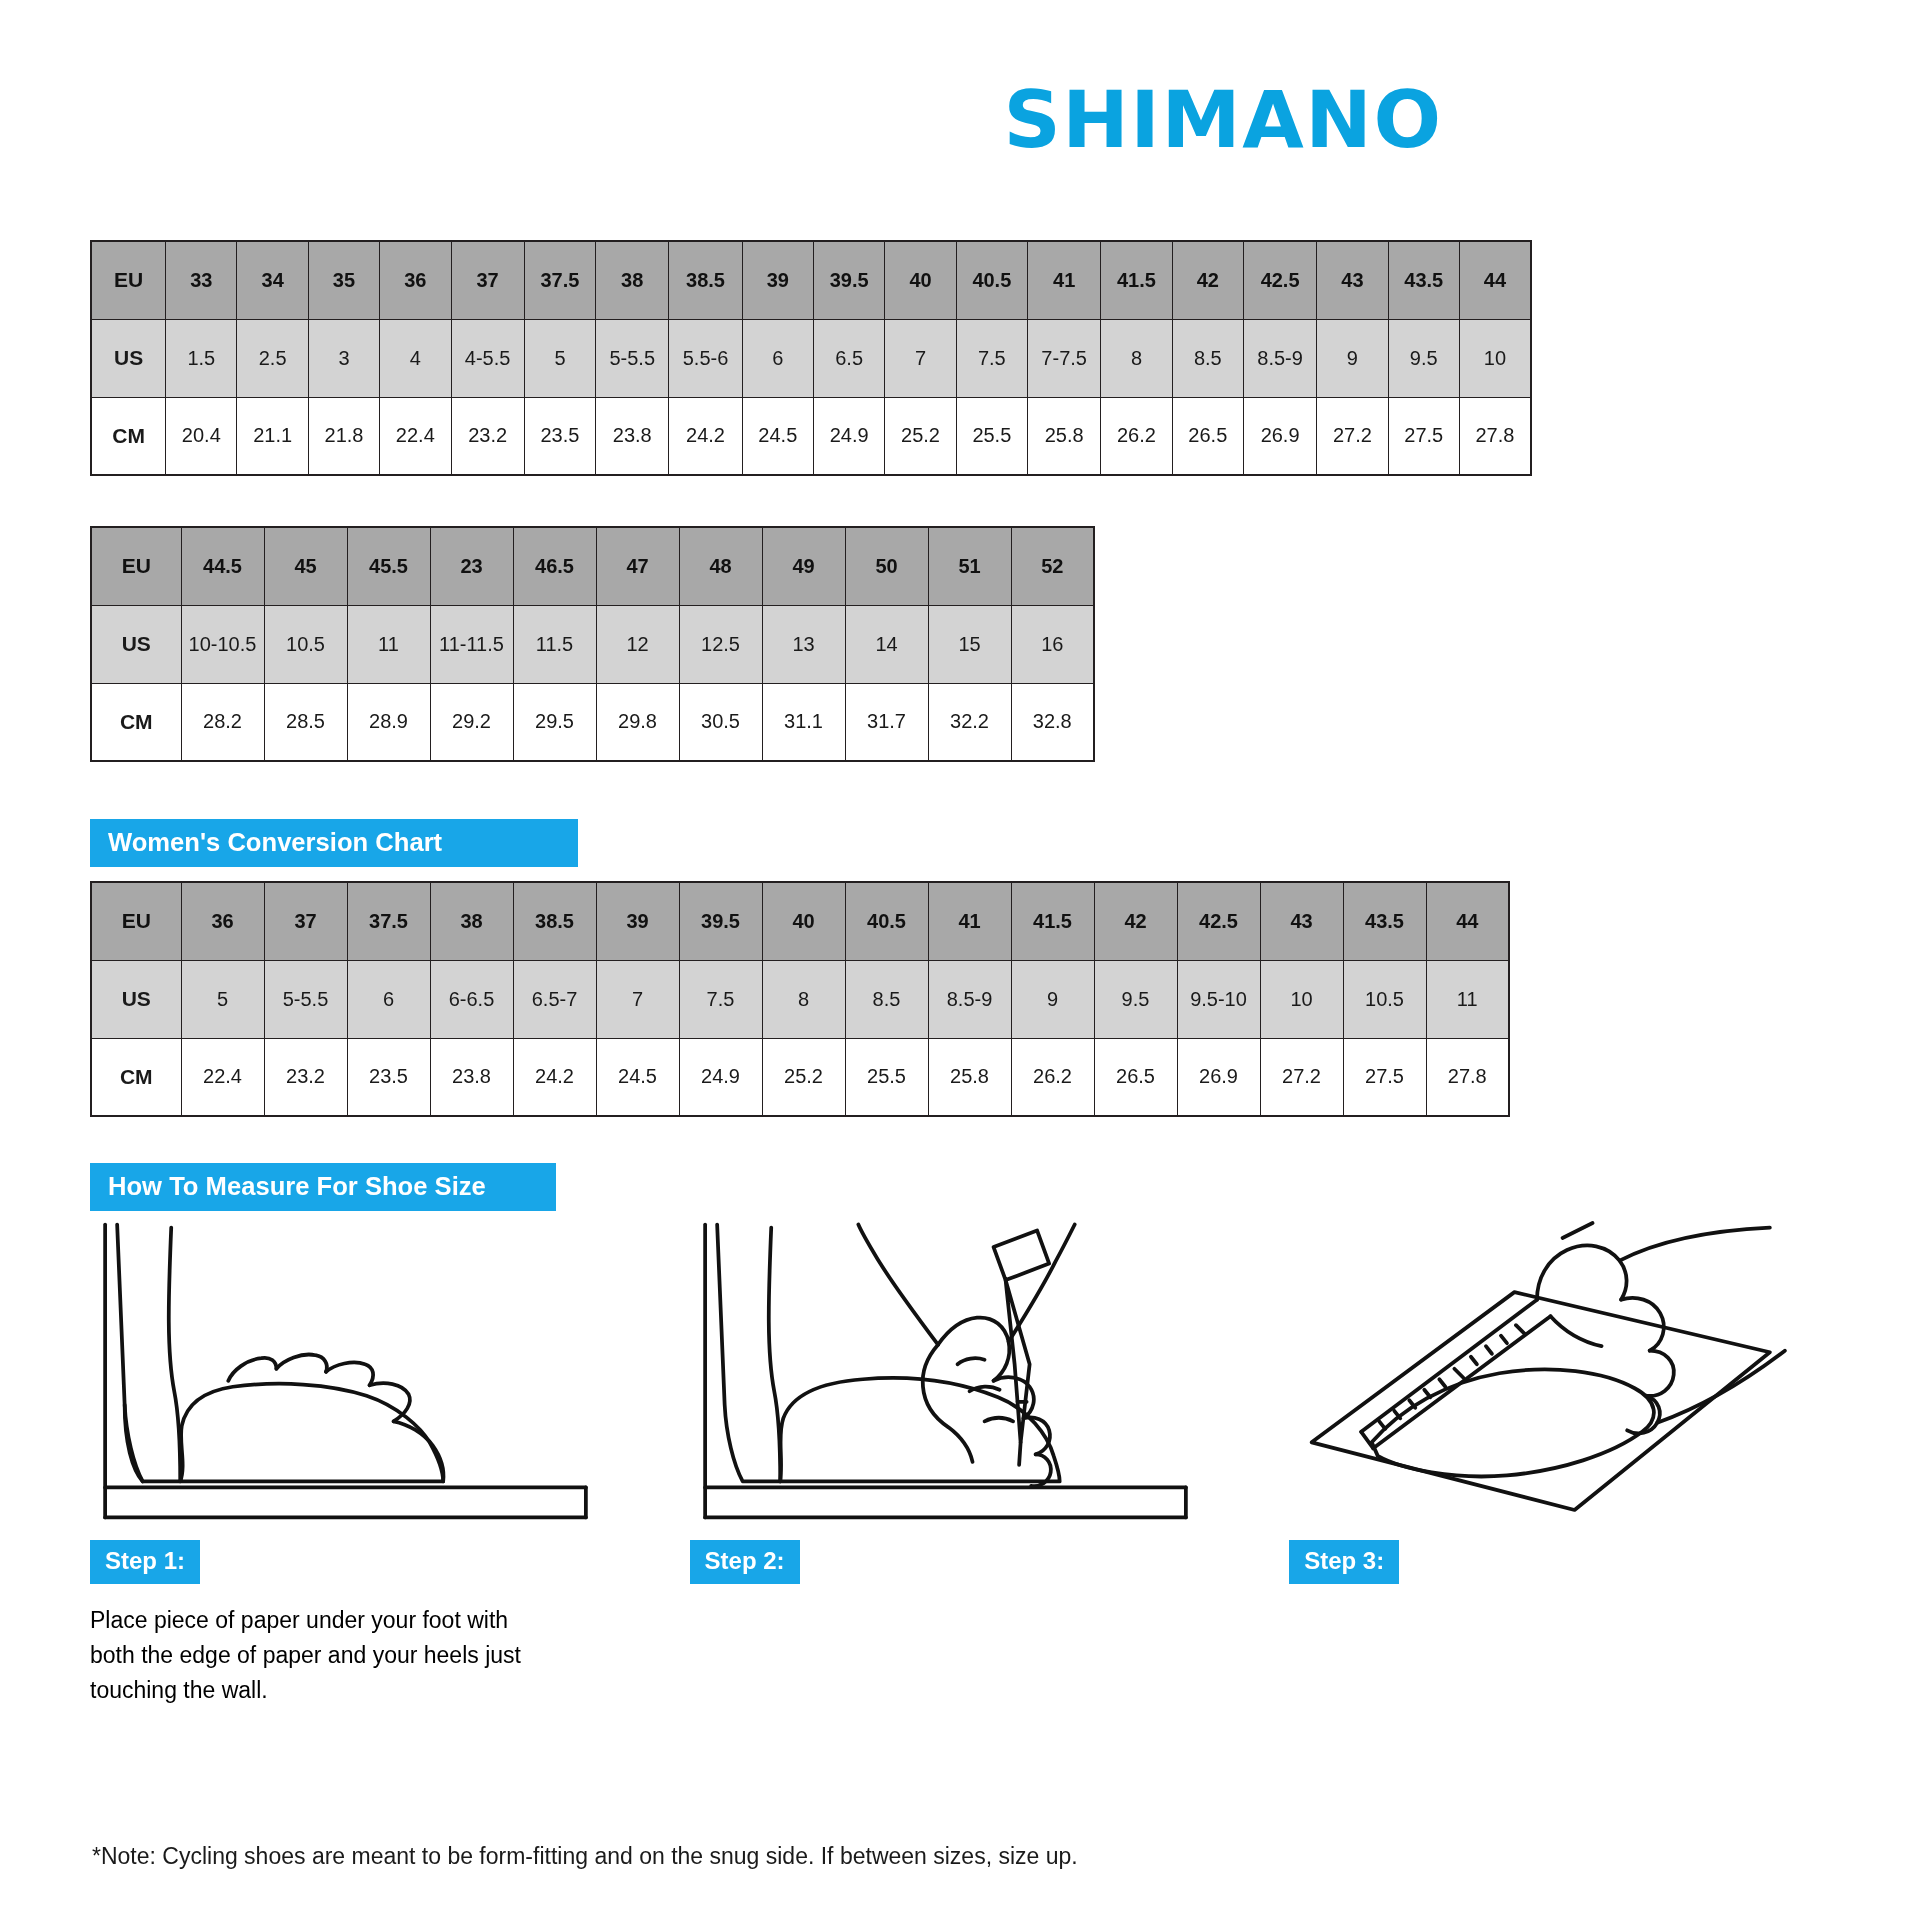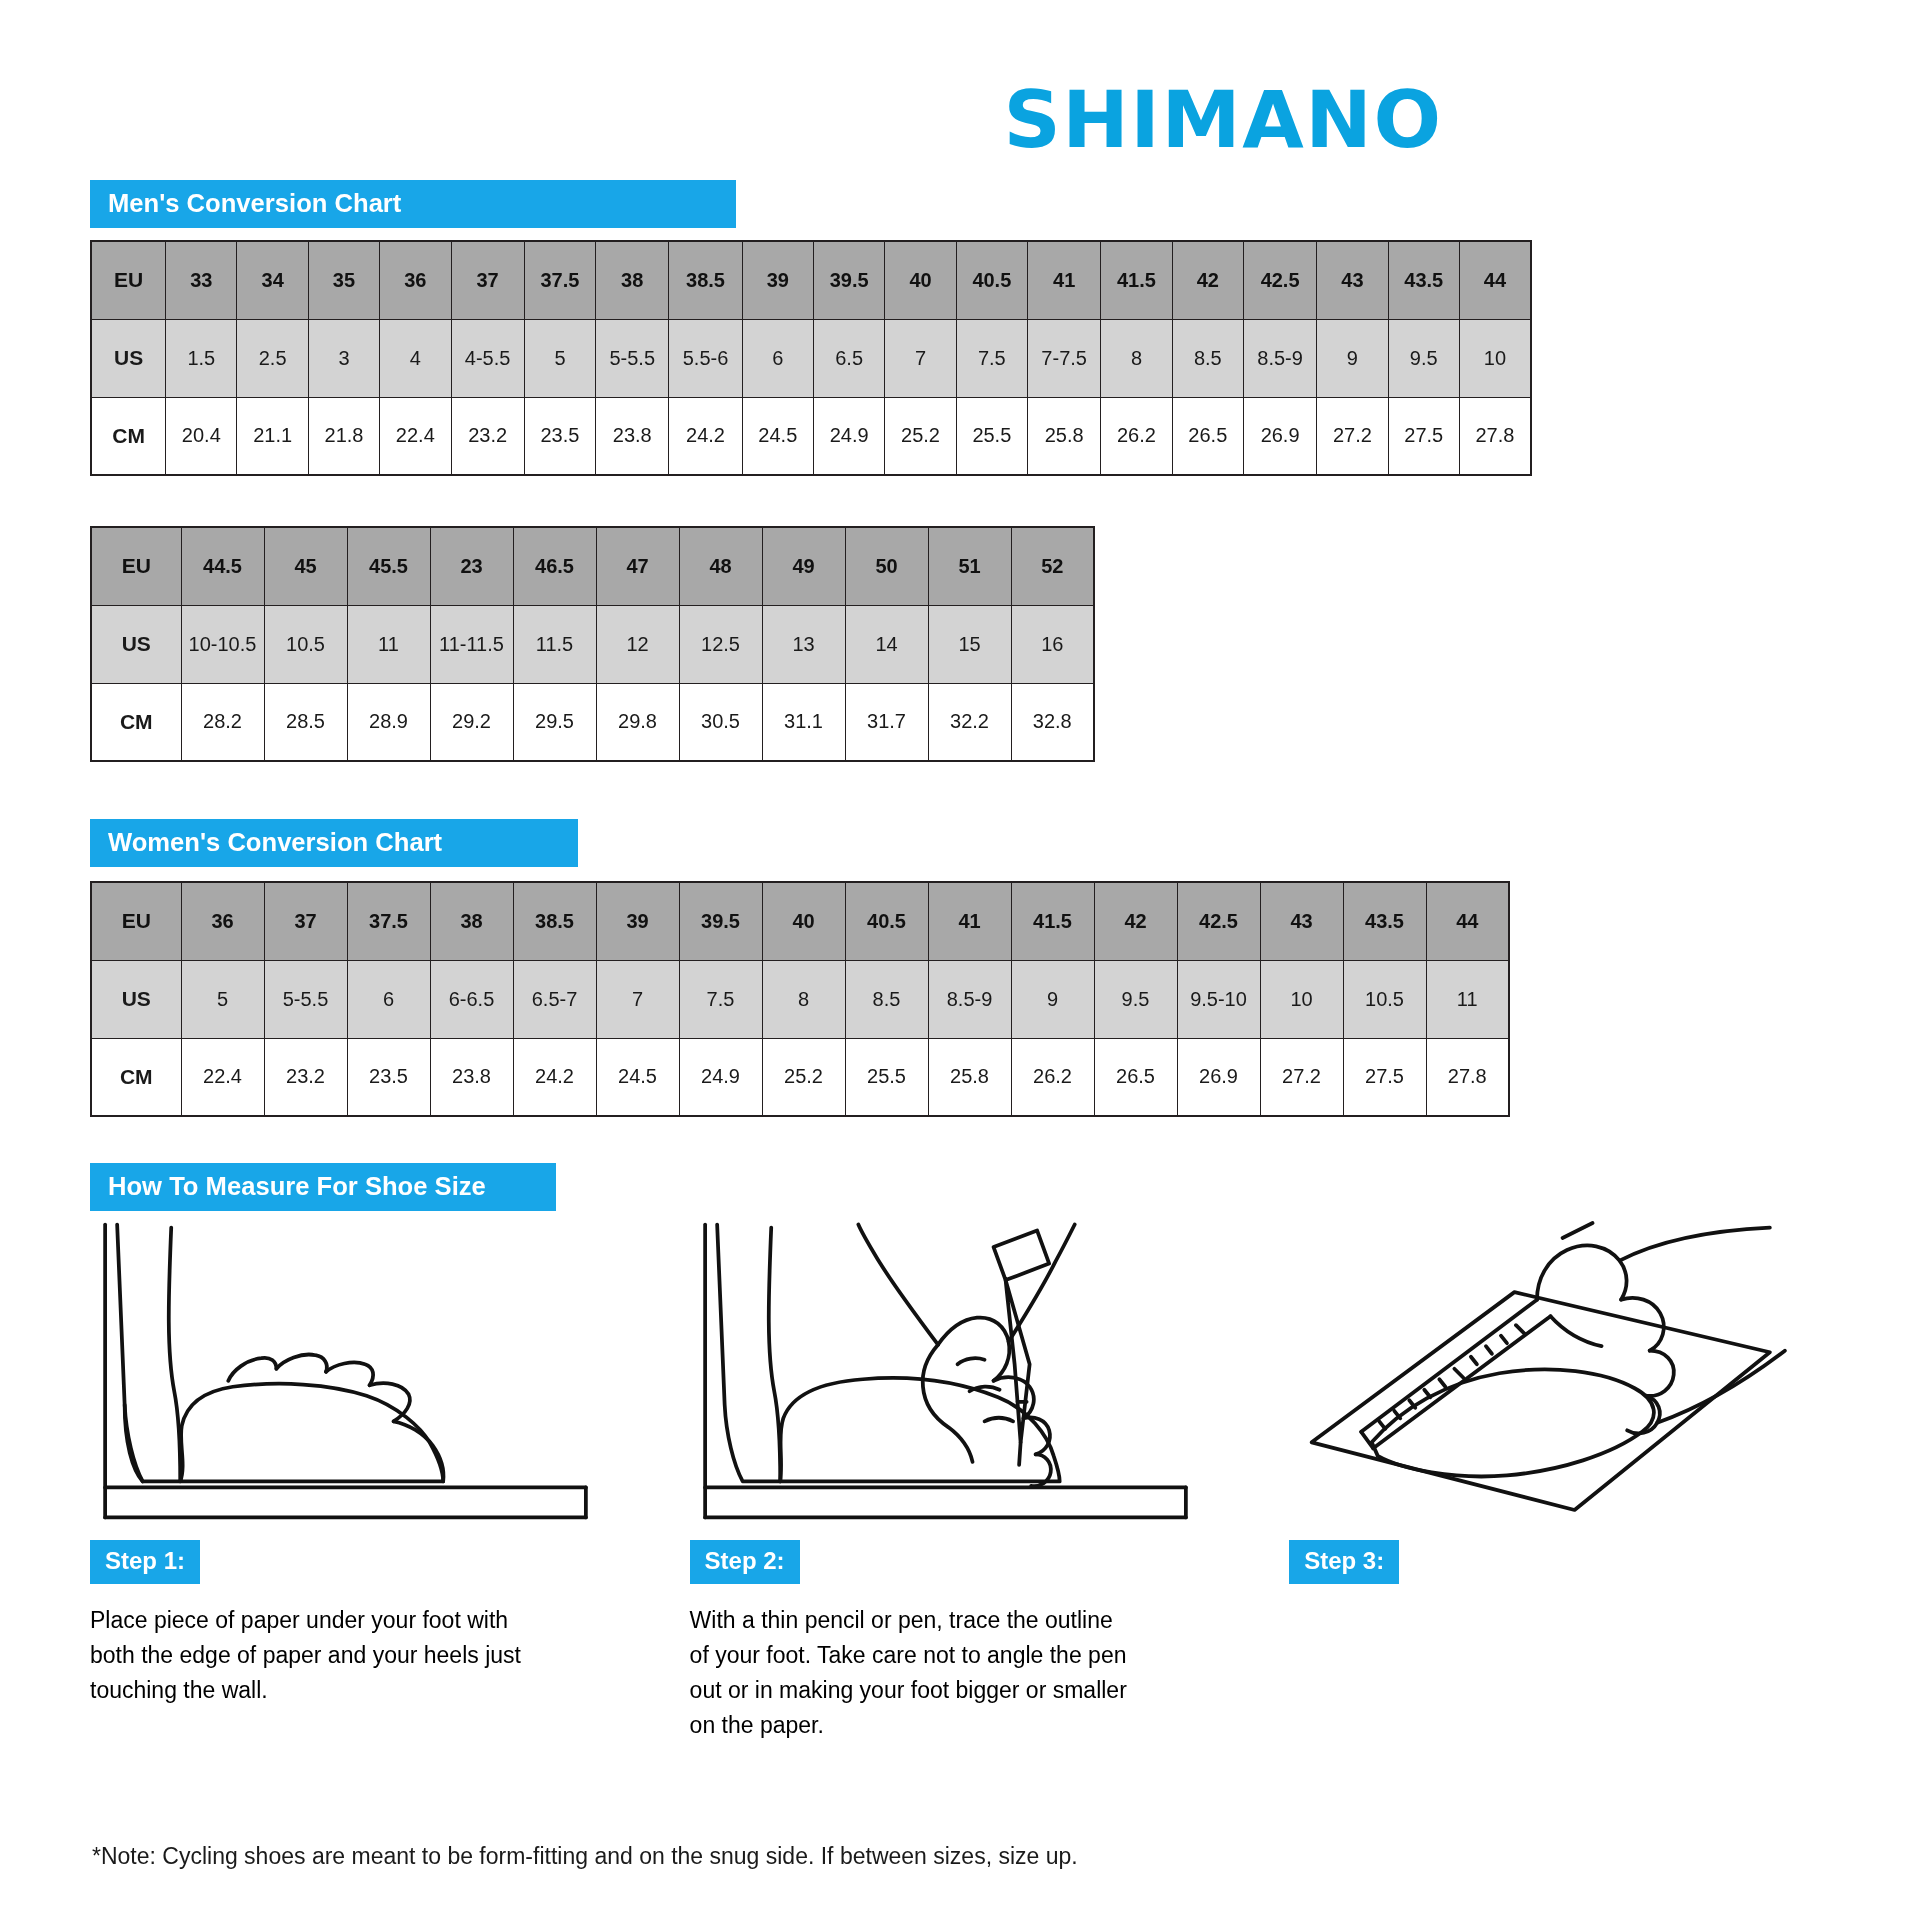--- a/index.html
+++ b/index.html
@@ -133,23 +133,20 @@
     color: #1a1a1a;
   }
 </style>
 </head>
 <body>
 
 <div class="page">
 
   <div class="brand">SHIMANO</div>
 
-  <div class="section" style="left:90px; top:180px;">
-    <div class="heading-bar" style="width:646px;">Men's Conversion Chart</div>
-  </div>
 
   <div class="section" style="left:90px; top:240px;">
     <table class="conv">
       <colgroup>
         <col style="width:90px">
         <col style="width:83px">
           <col style="width:83px">
           <col style="width:83px">
           <col style="width:83px">
         <col style="width:83px">
@@ -463,21 +460,20 @@
             <path d="M424 166 C448 128 470 92 486 60 C498 38 506 22 512 10"></path>
 
             <path d="M404 40 L462 18 L478 62 L420 84 Z"></path>
             <path d="M420 84 L452 196 L440 300 L432 196 Z"></path>
             <path d="M436 246 L448 246"></path>
             <path d="M440 300 L438 330"></path>
           </g>
         </svg>
       </div>
       <div class="step-badge">Step 2:</div>
-      <div class="step-text">With a thin pencil or pen, trace the outline of your foot. Take care not to angle the pen out or in making your foot bigger or smaller on the paper.</div>
     </div>
 
     <div class="step-col">
       <div class="step-art">
         <svg width="511" height="323" viewBox="0 0 680 430">
           <g fill="none" stroke="#111" stroke-width="5" stroke-linejoin="round" stroke-linecap="round">
 
             <path d="M30 300 L300 100 L640 180 L380 390 Z"></path>
 
             <path d="M110 300 C150 254 210 220 280 208 C350 196 420 206 460 228

